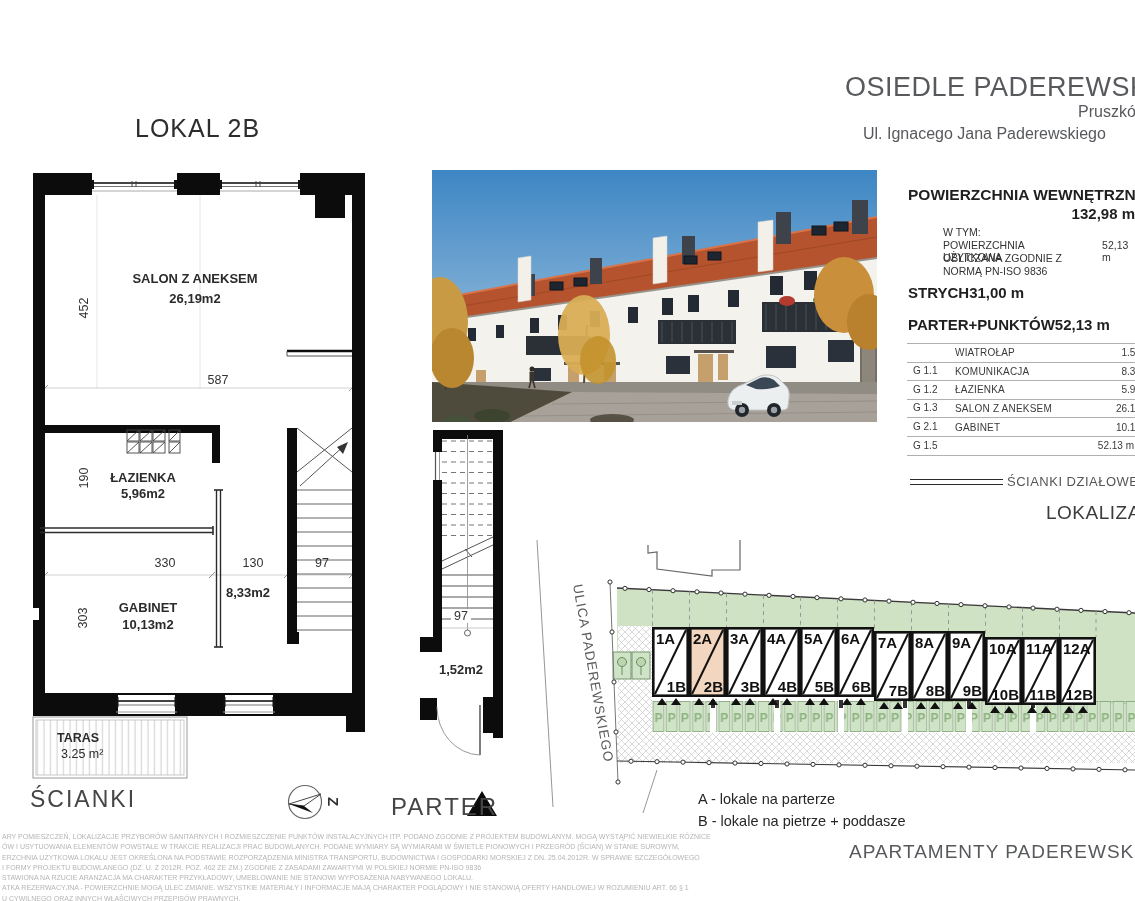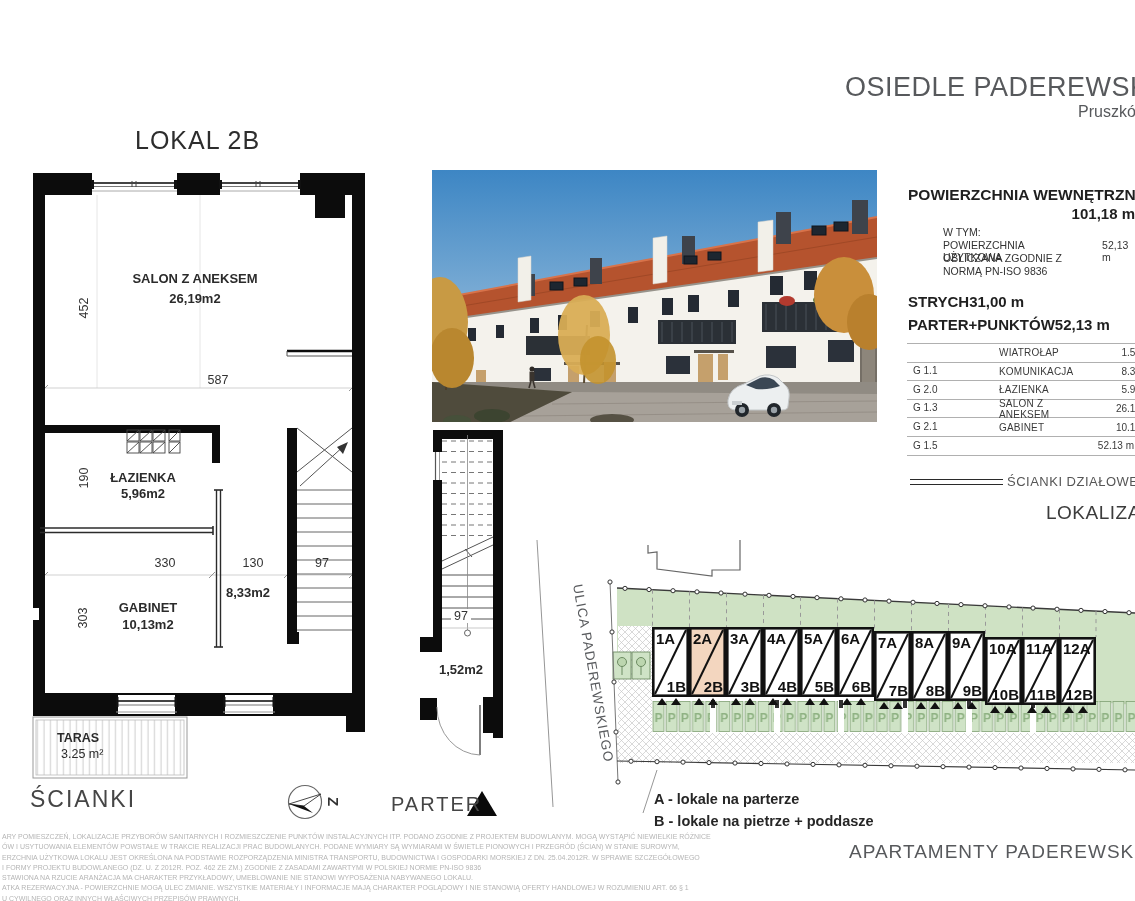--- a/index.html
+++ b/index.html
@@ -17,28 +17,28 @@
   .sum-title{font-size:15.5px;font-weight:700;color:#1f1f1f;}
   .sum-row{position:absolute;width:227px;display:flex;}
   .sum-bold{font-size:15px;font-weight:700;color:#1f1f1f;}
   .sum-sm{font-size:10.5px;color:#333;margin-left:35px;}
   .sum-val-big{font-size:15px;font-weight:700;color:#1f1f1f;}
   #area-table{position:absolute;left:907px;top:343px;width:234px;}
   .trow{display:flex;align-items:center;height:17.6px;border-top:1px solid #b0b0b0;
         font-size:10px;color:#3a3a3a;}
   .trow.total{border-bottom:1px solid #b0b0b0;}
   .tcode{width:42px;padding-left:6px;margin-top:36px;}
-  .tname{flex:1;letter-spacing:.2px;margin-left:44px;}
+  .tname{flex:1;letter-spacing:.2px;}
   .tval{width:46px;text-align:right;}
   .tval.totalv{padding-right:7px;}
   .legend-sym{position:absolute;left:910px;top:479px;width:93px;height:4px;
         border-top:1.6px solid #2a2a2a;border-bottom:1.6px solid #2a2a2a;}
   .legend-txt{font-size:13px;color:#565656;letter-spacing:.5px;}
   .lokaliz{font-size:19px;color:#3c3c3c;letter-spacing:.5px;}
-  .site-legend{font-size:14.5px;font-weight:700;color:#262626;}
+  .site-legend{font-size:14.5px;font-weight:400;color:#262626;margin-left:44px;}
   .brand{font-size:19px;color:#57595c;letter-spacing:1px;}
   .fineprint{font-size:7px;line-height:10.3px;color:#b5b5b5;}
   
   .rname{font-size:13px;font-weight:700;fill:#2b2b2b;text-anchor:middle;}
   .tarname{font-size:12.5px;font-weight:700;fill:#2b2b2b;}
   .tarval{font-size:12.5px;fill:#2b2b2b;}
   .dim{font-size:12.5px;fill:#333;text-anchor:middle;}
   .unitlbl{font-size:15px;font-weight:700;fill:#111;}
   .streetlbl{font-size:13.5px;fill:#595b5e;letter-spacing:1px;}
   .pglyph{font-size:12px;font-weight:700;fill:#8fb283;text-anchor:middle;}
@@ -624,53 +624,54 @@
         <circle cx="55" cy="62" r="2.1" fill="#fff" stroke="#333" stroke-width="1"></circle>
         <circle cx="57" cy="112" r="2.1" fill="#fff" stroke="#333" stroke-width="1"></circle>
         <circle cx="59" cy="162" r="2.1" fill="#fff" stroke="#333" stroke-width="1"></circle>
         <circle cx="61" cy="212" r="2.1" fill="#fff" stroke="#333" stroke-width="1"></circle>
         <circle cx="63" cy="262" r="2.1" fill="#fff" stroke="#333" stroke-width="1"></circle>
       </g>
 
     <text class="streetlbl" x="18" y="65" transform="rotate(80 18 65)">ULICA PADEREWSKIEGO</text>
   </svg>
 
-  <div class="abs plan-title" style="left:135px;top:126px">LOKAL 2B</div>
+  <div class="abs plan-title" style="left:135px;top:114px">LOKAL 2B</div>
 
   <div class="abs hdr-big" style="left:845px;top:72px" able="false">OSIEDLE PADEREWSKIEGO</div>
   <div class="abs hdr-sm" style="left:1078px;top:103px">Pruszków</div>
+  <div class="abs hdr-sm" style="left:863px;top:125px">Ul. Ignacego Jana Paderewskiego</div>
 
   <div class="abs sum-title" style="left:908px;top:186px">POWIERZCHNIA WEWNĘTRZNA</div>
   <div class="sum-row" style="left:908px;top:205px;justify-content:flex-end">
-    <span class="sum-val-big">101,18 m</span>
+    <span class="sum-val-big">132,98 m</span>
   </div>
   <div class="abs sum-sm" style="left:908px;top:226px">W TYM:</div>
   <div class="sum-row" style="left:908px;top:239px">
     <span class="sum-sm">POWIERZCHNIA UŻYTKOWA</span>
     <span class="sum-sm">52,13 m</span>
   </div>
   <div class="abs sum-sm" style="left:908px;top:252px">OBLICZANA ZGODNIE Z</div>
   <div class="abs sum-sm" style="left:908px;top:265px">NORMĄ PN-ISO 9836</div>
-  <div class="sum-row" style="left:908px;top:293px">
+  <div class="sum-row" style="left:908px;top:284px">
     <span class="sum-bold">STRYCH</span>
     <span class="sum-bold">31,00 m</span>
   </div>
   <div class="sum-row" style="left:908px;top:316px">
     <span class="sum-bold">PARTER+PUNKTÓW</span>
     <span class="sum-bold">52,13 m</span>
   </div>
 
   <div id="area-table">
     <div class="trow">
       <span class="tcode">G 1.1</span>
       <span class="tname">WIATROŁAP</span>
       <span class="tval">1.52</span>
     </div>
     <div class="trow">
-      <span class="tcode">G 2.0</span>
+      <span class="tcode">G 1.2</span>
       <span class="tname">KOMUNIKACJA</span>
       <span class="tval">8.33</span>
     </div>
     <div class="trow">
       <span class="tcode">G 1.3</span>
       <span class="tname">ŁAZIENKA</span>
       <span class="tval">5.96</span>
     </div>
     <div class="trow">
       <span class="tcode">G 2.1</span>
@@ -690,21 +691,21 @@
   </div>
 
   <div class="legend-sym"></div>
   <div class="abs legend-txt" style="left:1007px;top:474px">ŚCIANKI DZIAŁOWE</div>
   <div class="abs lokaliz" style="left:1046px;top:502px">LOKALIZACJA</div>
 
   <div class="abs site-legend" style="left:654px;top:791px">A - lokale na parterze</div>
   <div class="abs site-legend" style="left:654px;top:813px">B - lokale na pietrze + poddasze</div>
 
   <div class="abs floor-lbl" style="left:30px;top:786px">ŚCIANKI</div>
-  <div class="abs floor-lbl" style="left:391px;top:793px;font-size:20px">PARTER</div>
+  <div class="abs floor-lbl" style="left:391px;top:793px;font-size:24px">PARTER</div>
 
   <div class="abs brand" style="left:849px;top:841px">APARTAMENTY PADEREWSKIEGO</div>
 
   <div class="abs fineprint" style="left:2px;top:832px">
     <div>ARY POMIESZCZEŃ, LOKALIZACJE PRZYBORÓW SANITARNYCH I ROZMIESZCZENIE PUNKTÓW INSTALACYJNYCH ITP. PODANO ZGODNIE Z PROJEKTEM BUDOWLANYM. MOGĄ WYSTĄPIĆ NIEWIELKIE RÓŻNICE</div>
     <div>ÓW I USYTUOWANIA ELEMENTÓW POWSTAŁE W TRAKCIE REALIZACJI PRAC BUDOWLANYCH. PODANE WYMIARY SĄ WYMIARAMI W ŚWIETLE PIONOWYCH I PRZEGRÓD (ŚCIAN) W STANIE SUROWYM,</div>
     <div>ERZCHNIA UŻYTKOWA LOKALU JEST OKREŚLONA NA PODSTAWIE ROZPORZĄDZENIA MINISTRA TRANSPORTU, BUDOWNICTWA I GOSPODARKI MORSKIEJ Z DN. 25.04.2012R. W SPRAWIE SZCZEGÓŁOWEGO</div>
     <div>I FORMY PROJEKTU BUDOWLANEGO (DZ. U. Z 2012R. POZ. 462 ZE ZM.) ZGODNIE Z ZASADAMI ZAWARTYMI W POLSKIEJ NORMIE PN-ISO 9836</div>
     <div>STAWIONA NA RZUCIE ARANŻACJA MA CHARAKTER PRZYKŁADOWY, UMEBLOWANIE NIE STANOWI WYPOSAŻENIA NABYWANEGO LOKALU.</div>
     <div>ATKA REZERWACYJNA - POWIERZCHNIE MOGĄ ULEC ZMIANIE. WSZYSTKIE MATERIAŁY I INFORMACJE MAJĄ CHARAKTER POGLĄDOWY I NIE STANOWIĄ OFERTY HANDLOWEJ W ROZUMIENIU ART. 66 § 1</div>

